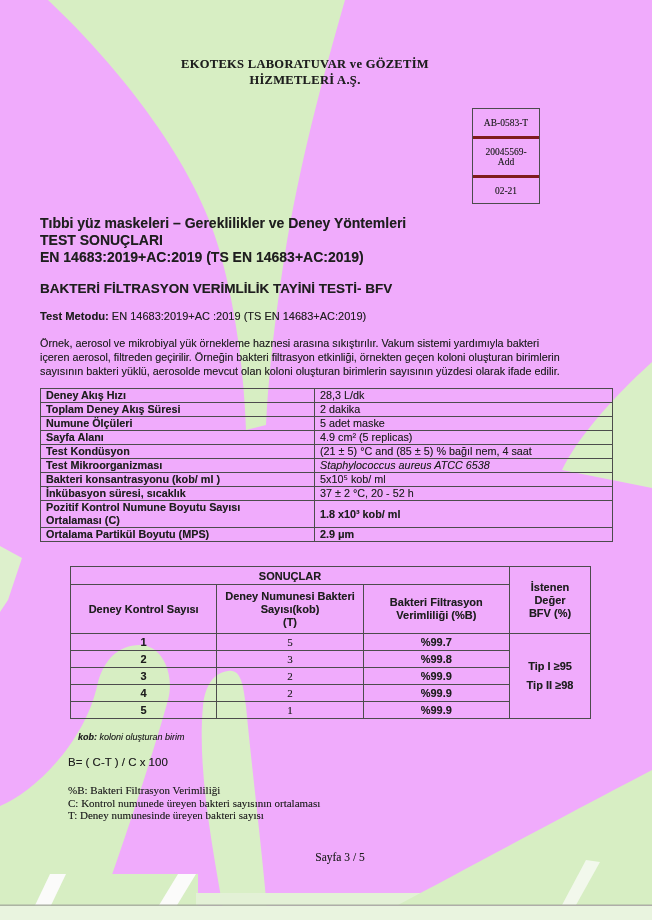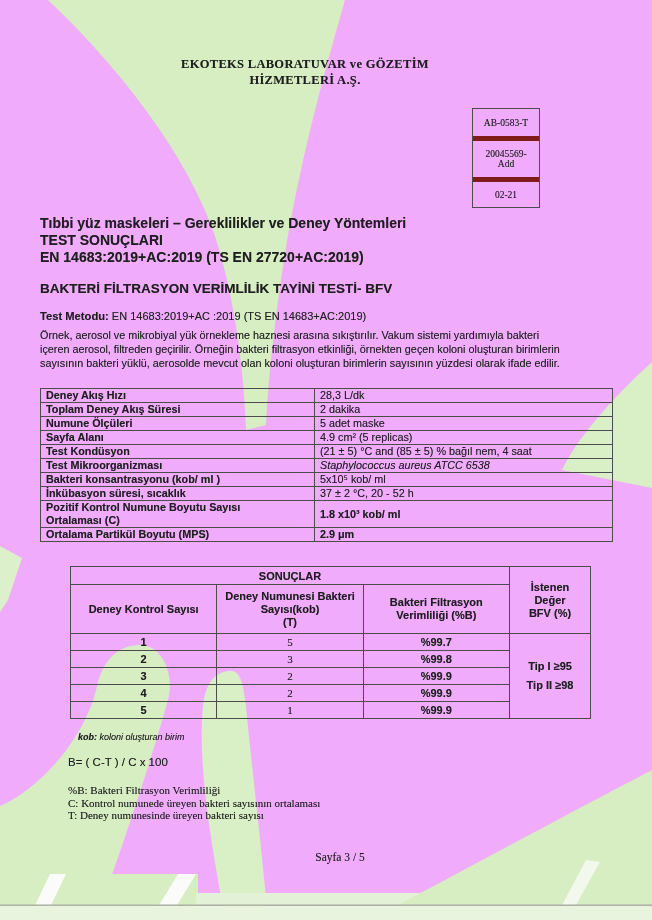--- a/index.html
+++ b/index.html
@@ -11,29 +11,29 @@
   }
   .decor { position:absolute; left:0; top:0; z-index:0; }
   .abs { position:absolute; z-index:1; }
   .pre { white-space:pre-line; }
 
   .org-header { left:0; top:56px; width:610px; text-align:center;
     font-family:"Liberation Serif", serif; font-weight:bold; font-size:12.5px; line-height:16px; letter-spacing:.3px; }
 
   .ref-box { left:472px; top:108px; width:66px; border:1px solid #4c4c4c;
     font-family:"Liberation Serif", serif; font-size:9.5px; text-align:center; background:transparent; }
-  .ref-cell { border-bottom:5px solid #7f1d1d; display:flex; align-items:center; justify-content:center; }
+  .ref-cell { border-bottom:3px solid #7f1d1d; display:flex; align-items:center; justify-content:center; }
   .ref-cell:last-child { border-bottom:none; }
   .ref-c1 { height:27px; } .ref-c2 { height:36px; } .ref-c3 { height:25px; }
 
   .title-block { left:40px; top:215px; width:580px; font-weight:bold; font-size:14px; line-height:17px; }
   .bfv-title { left:40px; top:281px; width:580px; font-weight:bold; font-size:13.5px; }
   .method-line { left:40px; top:310px; width:590px; font-size:11px; }
   .method-line b { font-size:11.2px; }
-  .method-desc { left:40px; top:328px; width:585px; font-size:10.8px; line-height:14px; }
+  .method-desc { left:40px; top:336px; width:585px; font-size:10.8px; line-height:14px; }
 
   table { border-collapse:collapse; table-layout:fixed; background:transparent; }
   td { border:1px solid #4c4c4c; overflow:hidden; }
 
   .params-table { left:40px; top:388px; width:573px; font-size:10.8px; }
   .params-table td { padding:0 5px; height:13px; line-height:13px; }
   .params-table td.lbl { width:263px; font-weight:bold; white-space:pre-line; }
   .params-table td.val.italic { font-style:italic; }
   .params-table td.val.bold { font-weight:bold; }
 
@@ -94,21 +94,21 @@
   <div class="abs ref-box">
     <div class="ref-cell ref-c1">AB-0583-T</div>
     <div class="ref-cell ref-c2 pre">20045569-
 Add</div>
     <div class="ref-cell ref-c3">02-21</div>
   </div>
 
   <div class="abs title-block">
     <div>Tıbbi yüz maskeleri – Gereklilikler ve Deney Yöntemleri</div>
     <div>TEST SONUÇLARI</div>
-    <div>EN 14683:2019+AC:2019 (TS EN 27720+AC:2019)</div>
+    <div>EN 14683:2019+AC:2019 (TS EN 14683+AC:2019)</div>
   </div>
   <div class="abs bfv-title">BAKTERİ FİLTRASYON VERİMLİLİK TAYİNİ TESTİ- BFV</div>
 
   <div class="abs method-line">
     <b>Test Metodu:</b><span> EN 14683:2019+AC :2019 (TS EN 14683+AC:2019)</span>
   </div>
   <div class="abs method-desc pre">Örnek, aerosol ve mikrobiyal yük örnekleme haznesi arasına sıkıştırılır. Vakum sistemi yardımıyla bakteri
 içeren aerosol, filtreden geçirilir. Örneğin bakteri filtrasyon etkinliği, örnekten geçen koloni oluşturan birimlerin
 sayısının bakteri yüklü, aerosolde mevcut olan koloni oluşturan birimlerin sayısının yüzdesi olarak ifade edilir.</div>
 

